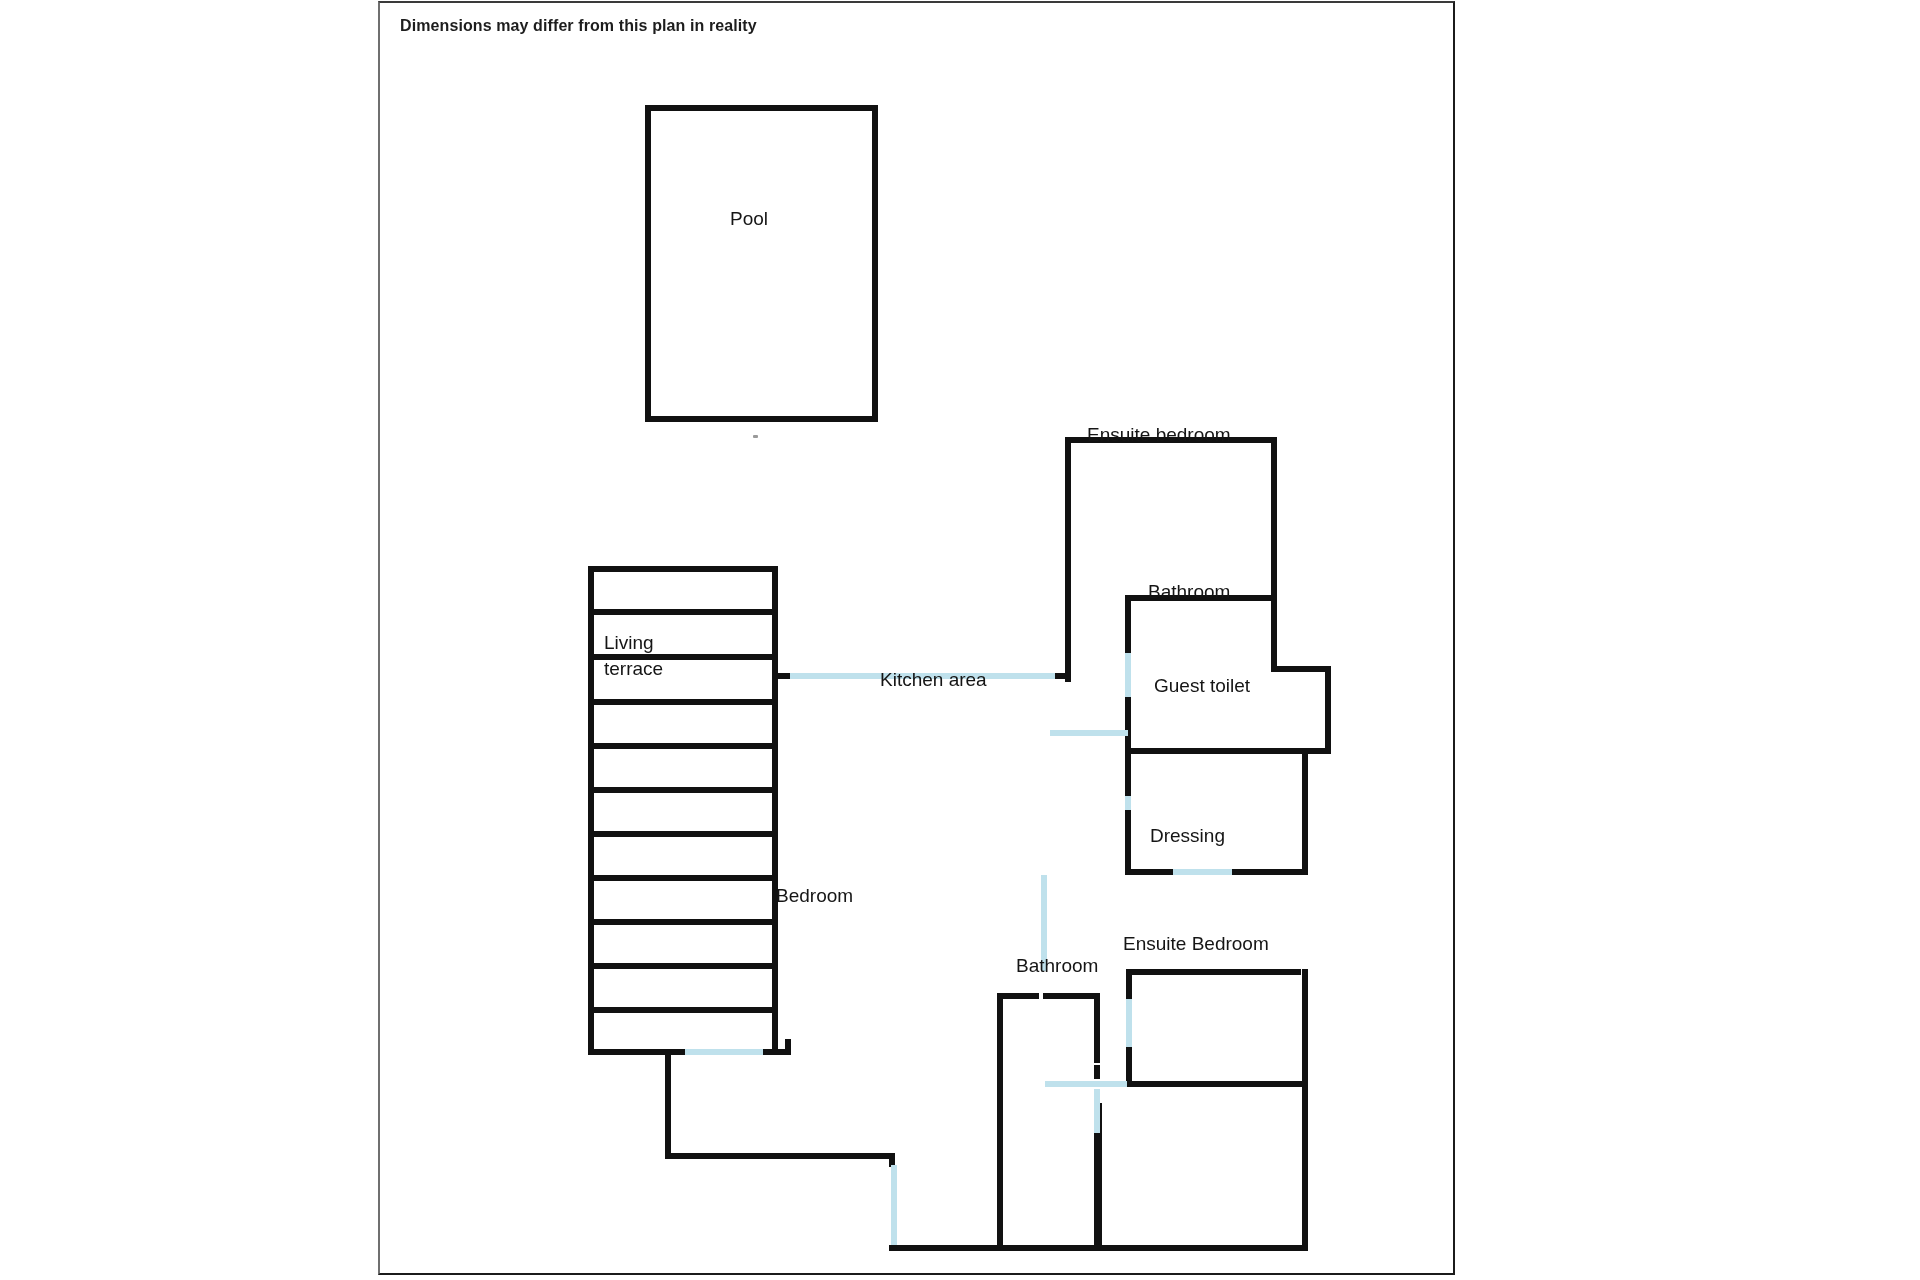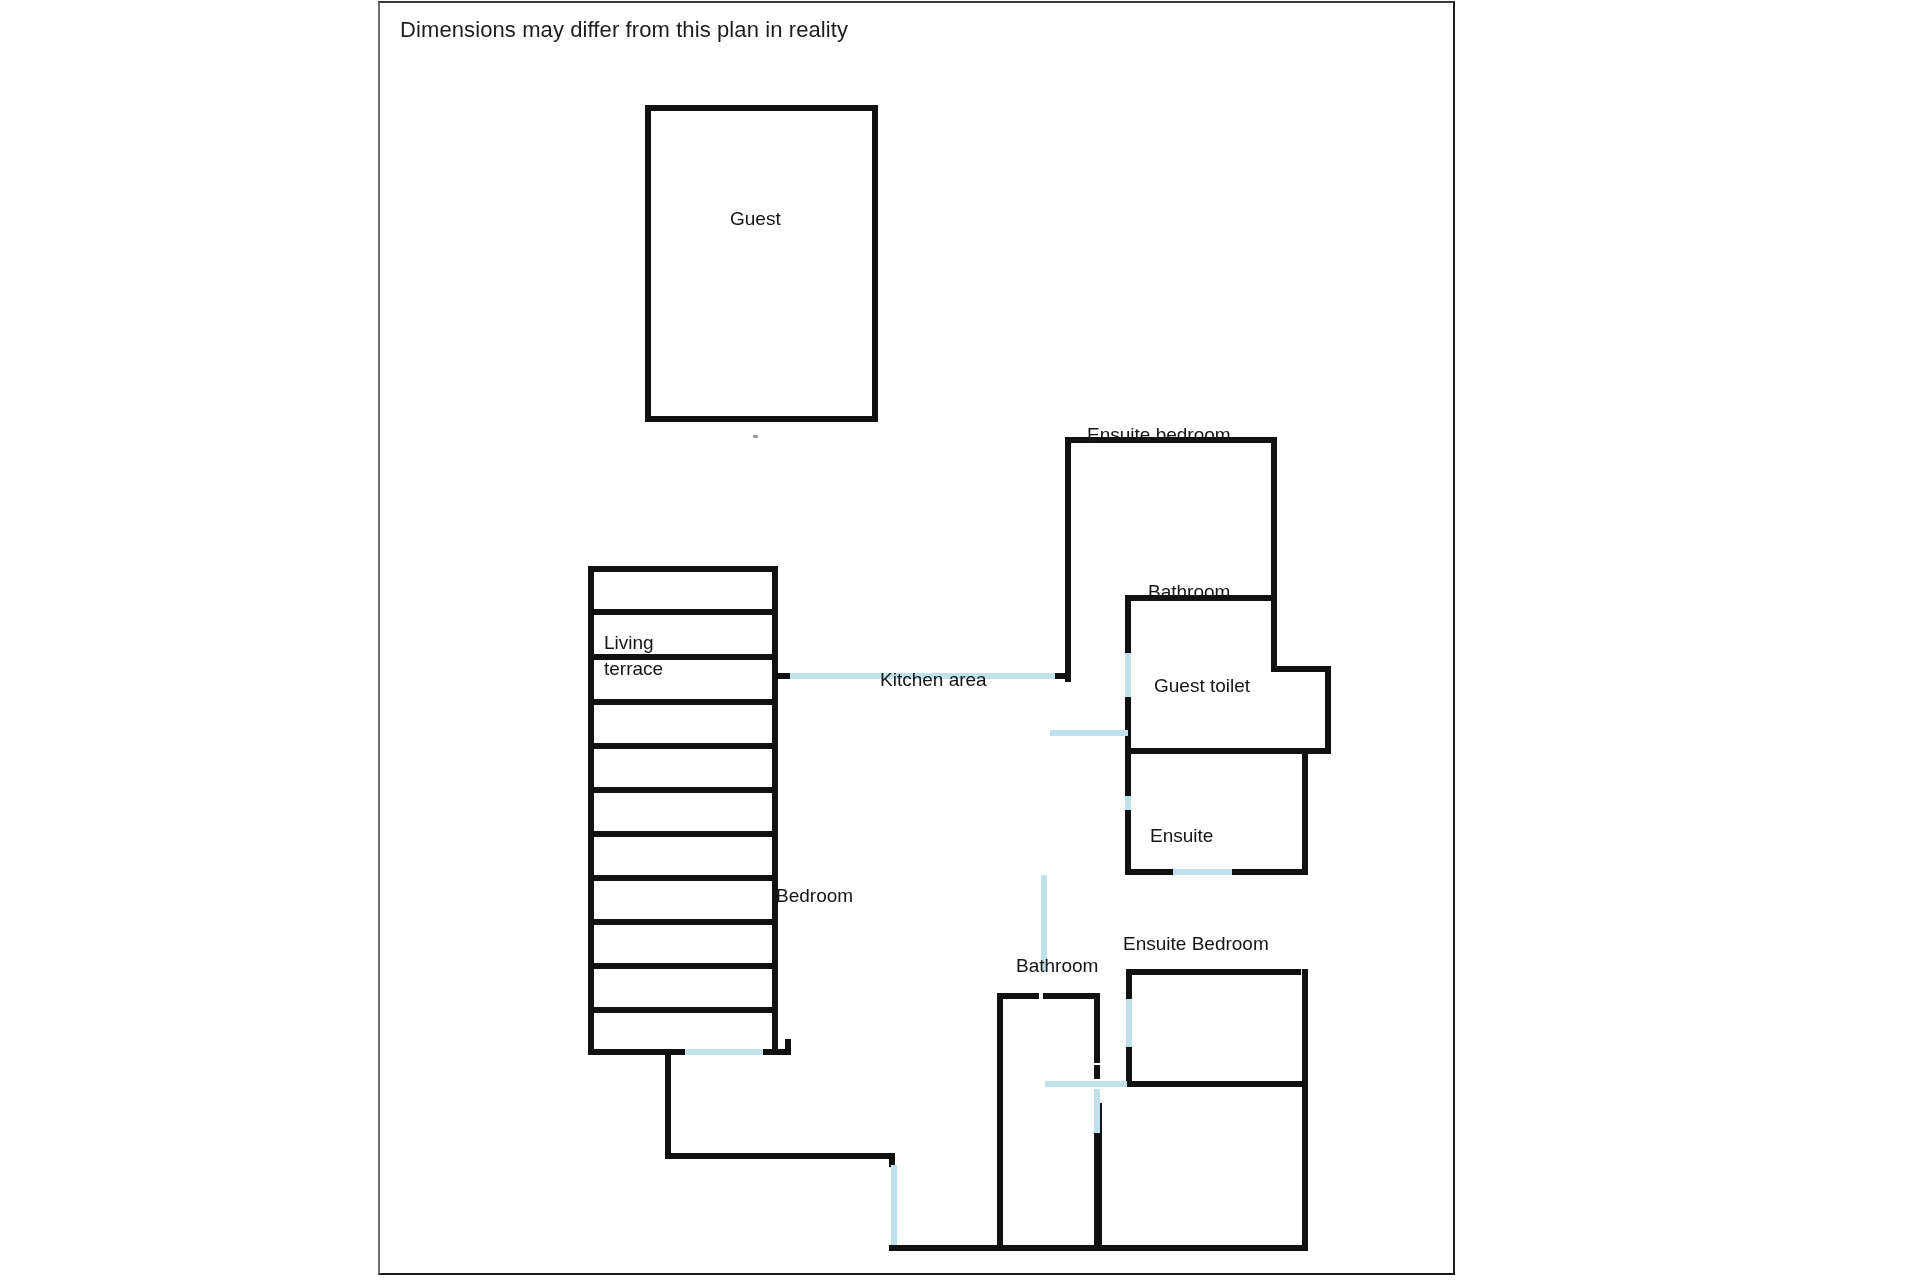--- a/index.html
+++ b/index.html
@@ -13,21 +13,21 @@
     left:378px; top:1px; width:1077px; height:1274px;
     border:2px solid #1b1b1b;
     box-sizing:border-box;
     background:#ffffff;
   }
   
   #frame{border-left-color:#6f6f6f;border-top-color:#3a3a3a;}
 
   #note{
     position:absolute; left:20px; top:14px;
-    font-size:22px; font-weight:normal; color:#1d1d1d;
+    font-size:16px; font-weight:bold; color:#1d1d1d;
     letter-spacing:.1px; white-space:nowrap;
   }
 
   
   .wall-h{position:absolute;background:#111111;height:6px;}
   .wall-v{position:absolute;background:#111111;width:6px;}
   .door-h{position:absolute;background:#bfe1ec;height:6px;}
   .door-v{position:absolute;background:#bfe1ec;width:6px;}
   .room-label{position:absolute;font-size:19px;color:#151515;white-space:nowrap;}
   .room-label.two-line{line-height:26px;white-space:normal;}
@@ -38,21 +38,21 @@
 
 <div id="stage">
   <div id="frame">
 
     <div id="note">Dimensions may differ from this plan in reality</div>
 
     <div class="wall-h" style="left:265px;top:102px;width:233px;"></div>
     <div class="wall-h" style="left:265px;top:413px;width:233px;"></div>
     <div class="wall-v" style="left:265px;top:102px;height:317px;"></div>
     <div class="wall-v" style="left:492px;top:102px;height:317px;"></div>
-    <div class="room-label" style="left:350px;top:205px;">Guest</div>
+    <div class="room-label" style="left:350px;top:205px;">Pool</div>
     <div class="dot" style="left:373px;top:432px;"></div>
 
     <div class="wall-h" style="left:685px;top:434px;width:212px;"></div>
     <div class="wall-v" style="left:685px;top:434px;height:245px;"></div>
     <div class="wall-v" style="left:891px;top:434px;height:62px;"></div>
     <div class="wall-h" style="left:745px;top:592px;width:152px;"></div>
     <div class="room-label" style="left:707px;top:421px;">Ensuite bedroom</div>
 
     <div class="wall-v" style="left:745px;top:592px;height:58px;"></div>
     <div class="door-v" style="left:745px;top:650px;height:44px;"></div>
@@ -109,21 +109,21 @@
     <div class="wall-v" style="left:509px;top:1150px;height:14px;"></div>
     <div class="door-v" style="left:511px;top:1162px;height:80px;"></div>
     <div class="room-label" style="left:396px;top:882px;">Bedroom</div>
 
     <div class="wall-h" style="left:746px;top:966px;width:175px;"></div>
     <div class="wall-v" style="left:746px;top:966px;height:30px;"></div>
     <div class="door-v" style="left:746px;top:996px;height:48px;"></div>
     <div class="wall-v" style="left:746px;top:1044px;height:38px;"></div>
     <div class="wall-v" style="left:922px;top:966px;height:116px;"></div>
     <div class="wall-h" style="left:746px;top:1078px;width:176px;"></div>
-    <div class="room-label" style="left:770px;top:822px;">Ensuite</div>
+    <div class="room-label" style="left:770px;top:822px;">Dressing</div>
 
     <div class="wall-v" style="left:922px;top:1082px;height:166px;"></div>
     <div class="wall-h" style="left:716px;top:1242px;width:212px;"></div>
     <div class="wall-v" style="left:716px;top:1100px;height:148px;"></div>
     <div class="door-h" style="left:665px;top:1078px;width:82px;"></div>
     <div class="room-label" style="left:743px;top:930px;">Ensuite Bedroom</div>
 
     <div class="wall-h" style="left:617px;top:990px;width:42px;"></div>
     <div class="wall-h" style="left:663px;top:990px;width:55px;"></div>
     <div class="wall-v" style="left:617px;top:990px;height:254px;"></div>

